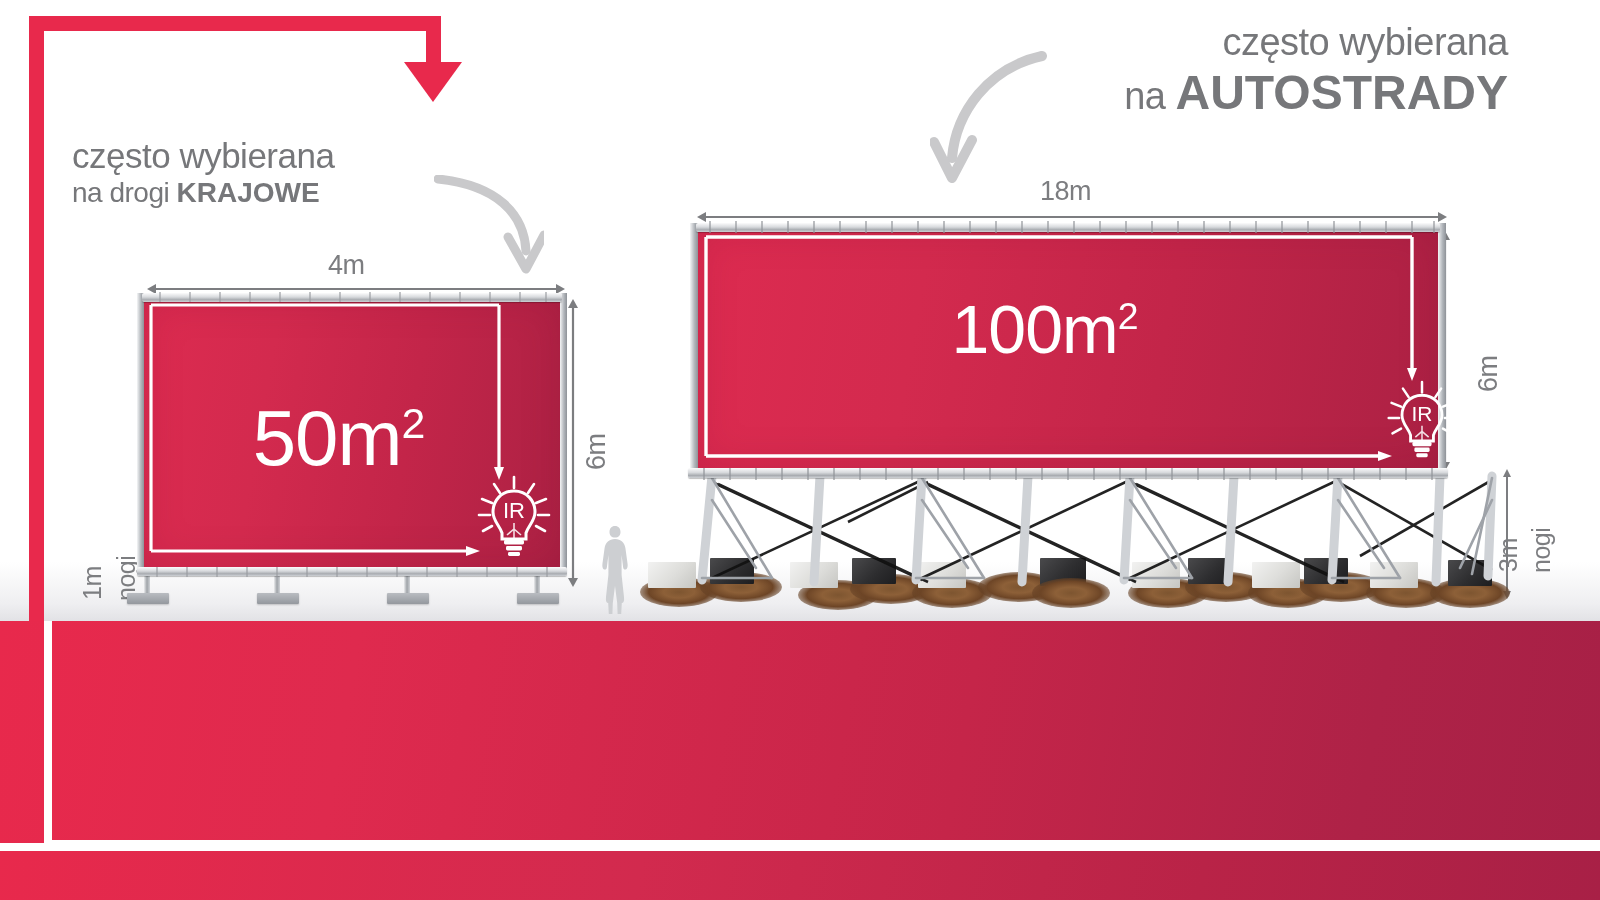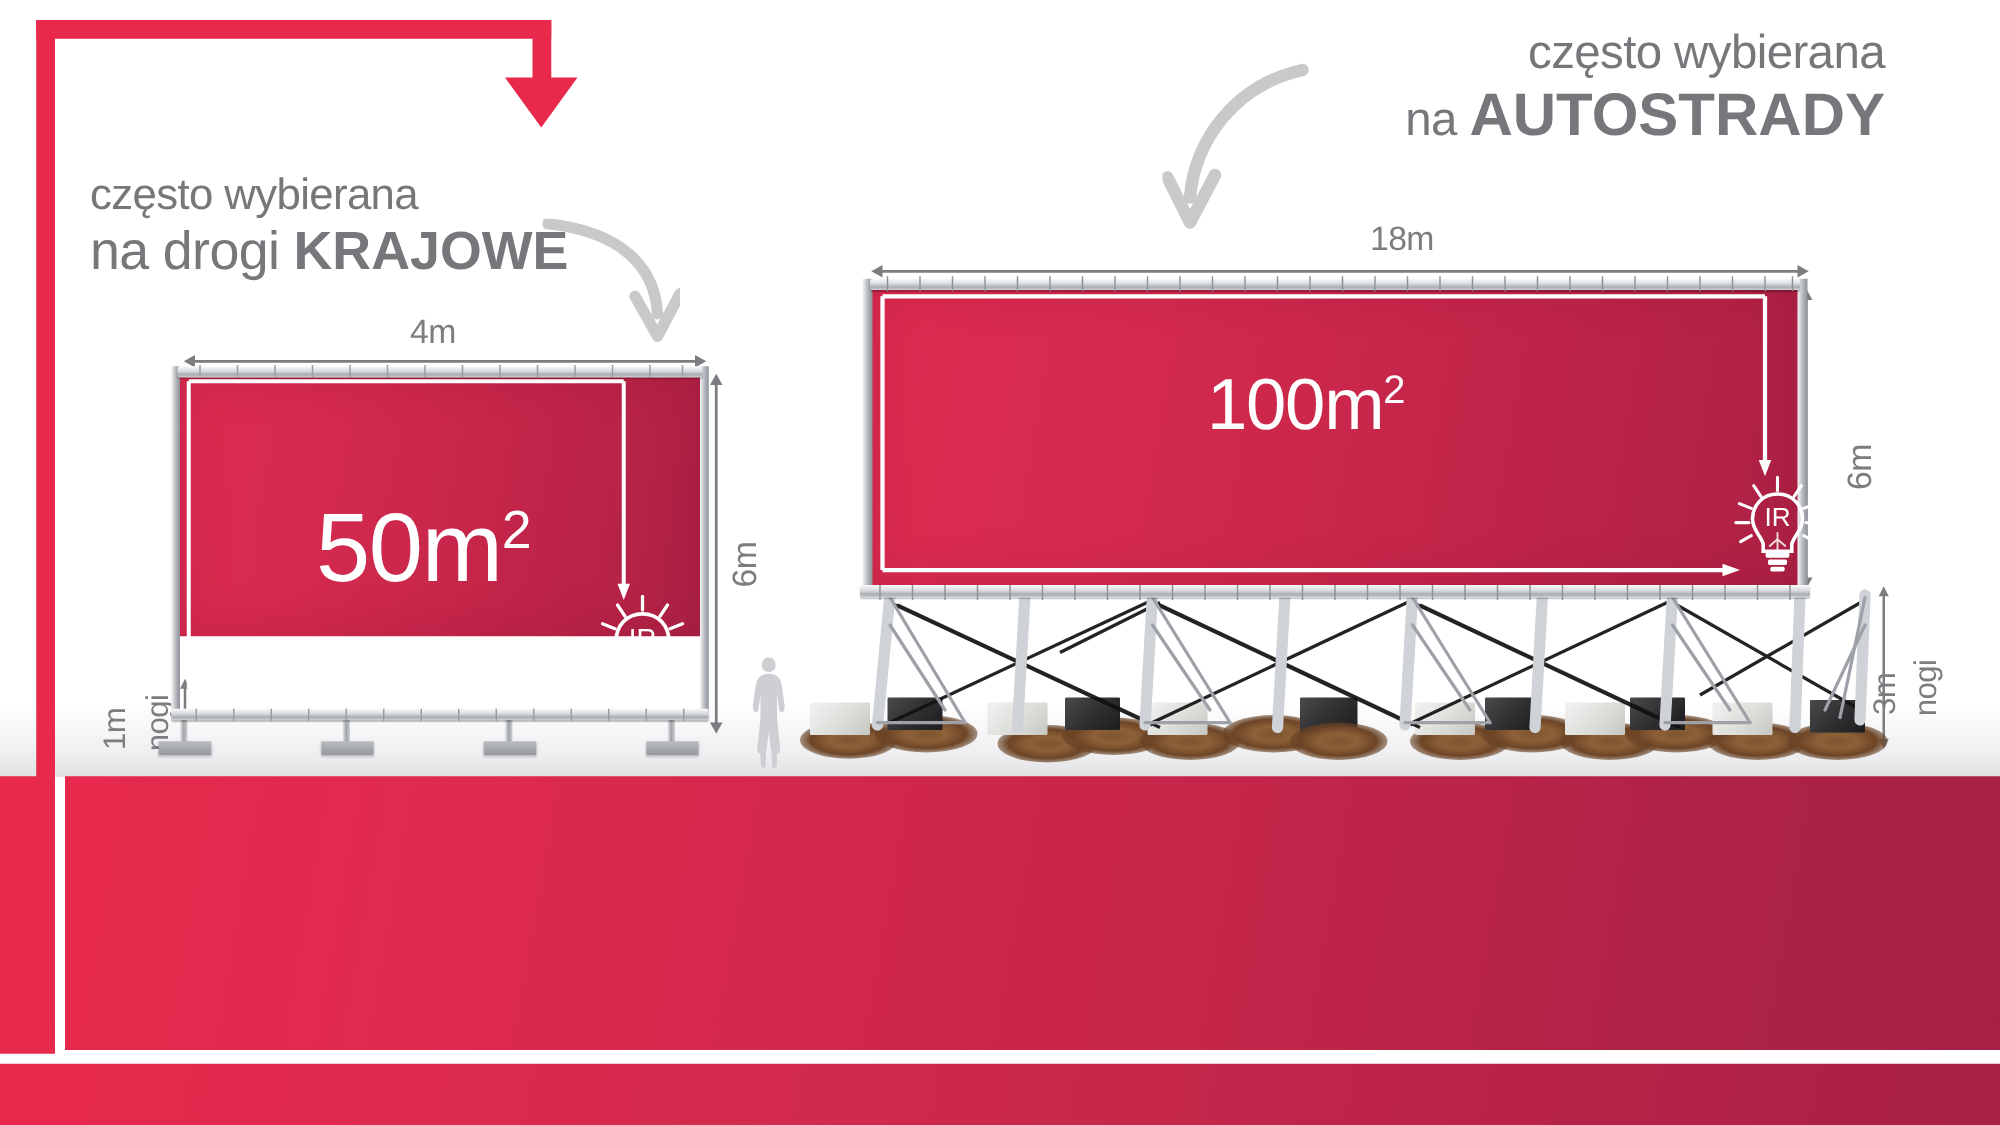--- a/index.html
+++ b/index.html
@@ -33,37 +33,37 @@
   .redframe-arrowhead {
     position:absolute; left:404px; top:62px; width:0; height:0;
     border-left:29px solid transparent;
     border-right:29px solid transparent;
     border-top:40px solid #E8294C;
   }
 
   
   .anno { position:absolute; color:#76777A; letter-spacing:-.5px; line-height:1.18; }
   .anno .l1 { font-size:35px; font-weight:400; }
-  .anno .l2 { font-size:43px; font-weight:400; }
+  .anno .l2 { font-size:28px; font-weight:400; }
   .anno b { font-weight:700; letter-spacing:0px; }
   #anno-left  { left:72px; top:135px; }
   #anno-right { right:92px; top:20px; text-align:right; }
   #anno-right .l1 { font-size:38px; }
   #anno-right .l2 { font-size:38px; }
   #anno-right b { font-size:48px; }
 
   
   .curvearrow { position:absolute; }
   #curve-left  { left:434px; top:175px; }
   #curve-right { left:930px; top:50px; }
 
   
   .dim { position:absolute; color:#7C7D80; font-size:27px; font-weight:400; letter-spacing:-.5px; }
   #dim-9m   { left:328px; top:250px; }
-  #dim-18m  { left:1096px; top:176px; }
+  #dim-18m  { left:1040px; top:176px; }
   #dim-6m-s { left:581px; top:470px; transform: rotate(-90deg); transform-origin: left top; }
   #dim-6m-l { left:1473px; top:392px; transform: rotate(-90deg); transform-origin: left top; }
   #dim-1m   { left:78px; top:600px; font-size:25px; transform: rotate(-90deg); transform-origin: left top; }
   #dim-nogi-s { left:112px; top:601px; font-size:25px; transform: rotate(-90deg); transform-origin: left top; }
   #dim-3m   { left:1494px; top:572px; font-size:25px; transform: rotate(-90deg); transform-origin: left top; }
   #dim-nogi-l { left:1527px; top:573px; font-size:25px; transform: rotate(-90deg); transform-origin: left top; }
 
   
   .bb { position:absolute; }
   .bb-rail {
@@ -189,21 +189,21 @@
   </svg>
 
   <div class="dim" id="dim-1m">1m</div>
   <div class="dim" id="dim-nogi-s">nogi</div>
   <svg style="position:absolute;left:141px;top:542px;" width="14" height="60" viewBox="0 0 14 60">
     <line x1="7" y1="7" x2="7" y2="53" stroke="#7C7D80" stroke-width="2"></line>
     <path d="M3 9 L7 1 L11 9" fill="#7C7D80"></path>
     <path d="M3 51 L7 59 L11 51" fill="#7C7D80"></path>
   </svg>
 
-  <div class="bb" id="billboard-small" style="left:142px;top:297px;width:420px;height:212px;">
+  <div class="bb" id="billboard-small" style="left:142px;top:297px;width:420px;height:270px;">
 
     <div class="bb-rail" style="top:-4px;"></div>
     <svg style="position:absolute;left:0;top:-6px;width:420px;height:14px;z-index:5;" viewBox="0 0 420 14" preserveAspectRatio="none">
       <g stroke="#9a9da2" stroke-width="1.2">
         <line x1="18" y1="1" x2="18" y2="11"></line>
           <line x1="48" y1="1" x2="48" y2="11"></line>
         <line x1="78" y1="1" x2="78" y2="11"></line>
           <line x1="108" y1="1" x2="108" y2="11"></line>
         <line x1="138" y1="1" x2="138" y2="11"></line>
           <line x1="168" y1="1" x2="168" y2="11"></line>
@@ -360,21 +360,21 @@
 
     <svg style="position:absolute;left:0;top:0;width:744px;height:240px;z-index:2;" viewBox="0 0 744 240">
       <line x1="10" y1="9" x2="716" y2="9" stroke="#fff" stroke-width="3.4"></line>
       <line x1="10" y1="9" x2="10" y2="228" stroke="#fff" stroke-width="3.4"></line>
       <line x1="716" y1="9" x2="716" y2="148" stroke="#fff" stroke-width="3.4"></line>
       <path d="M711 140 L716 153 L721 140" fill="#fff"></path>
       <line x1="10" y1="228" x2="688" y2="228" stroke="#fff" stroke-width="3.4"></line>
       <path d="M682 223 L696 228 L682 233" fill="#fff"></path>
     </svg>
 
-    <div class="bb-m2" style="left:0;right:0;top:62px;text-align:center;font-size:58px;z-index:3;padding-right:46px;">
+    <div class="bb-m2" style="left:0;right:0;top:62px;text-align:center;font-size:68px;z-index:3;padding-right:46px;">
       <span>100m</span><sup>2</sup>
     </div>
 
     <svg style="position:absolute;left:686px;top:150px;width:80px;height:84px;z-index:4;" viewBox="0 0 84 88">
       <g stroke="#fff" stroke-width="2.6" stroke-linecap="round" fill="none">
         <line x1="42" y1="4" x2="42" y2="15"></line>
         <line x1="22" y1="11" x2="28" y2="20"></line>
         <line x1="62" y1="11" x2="56" y2="20"></line>
         <line x1="10" y1="26" x2="20" y2="30"></line>
         <line x1="74" y1="26" x2="64" y2="30"></line>

